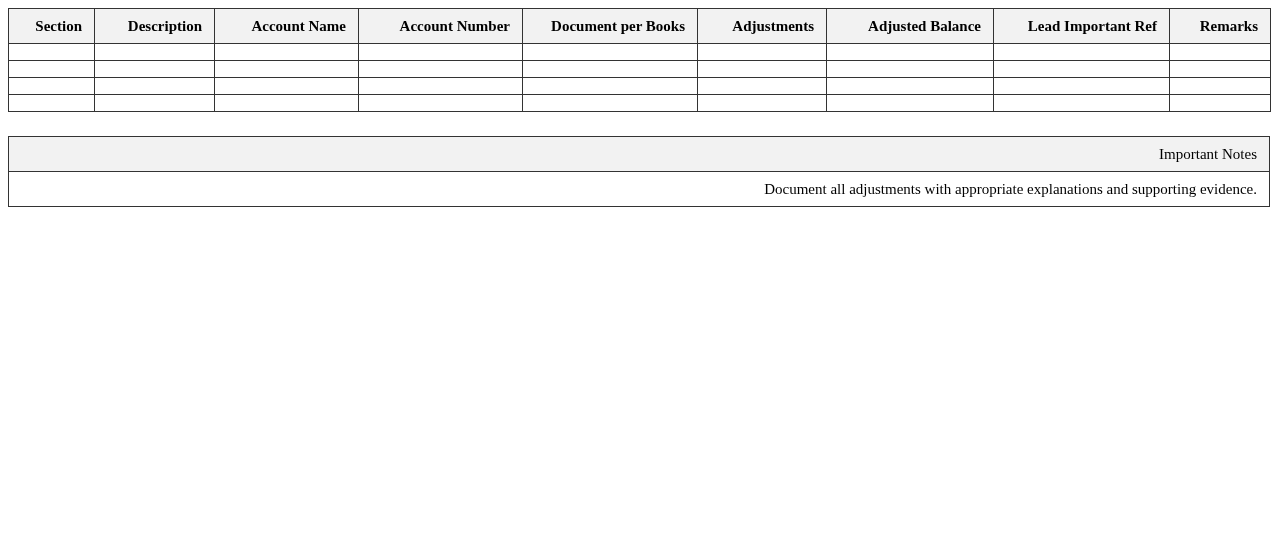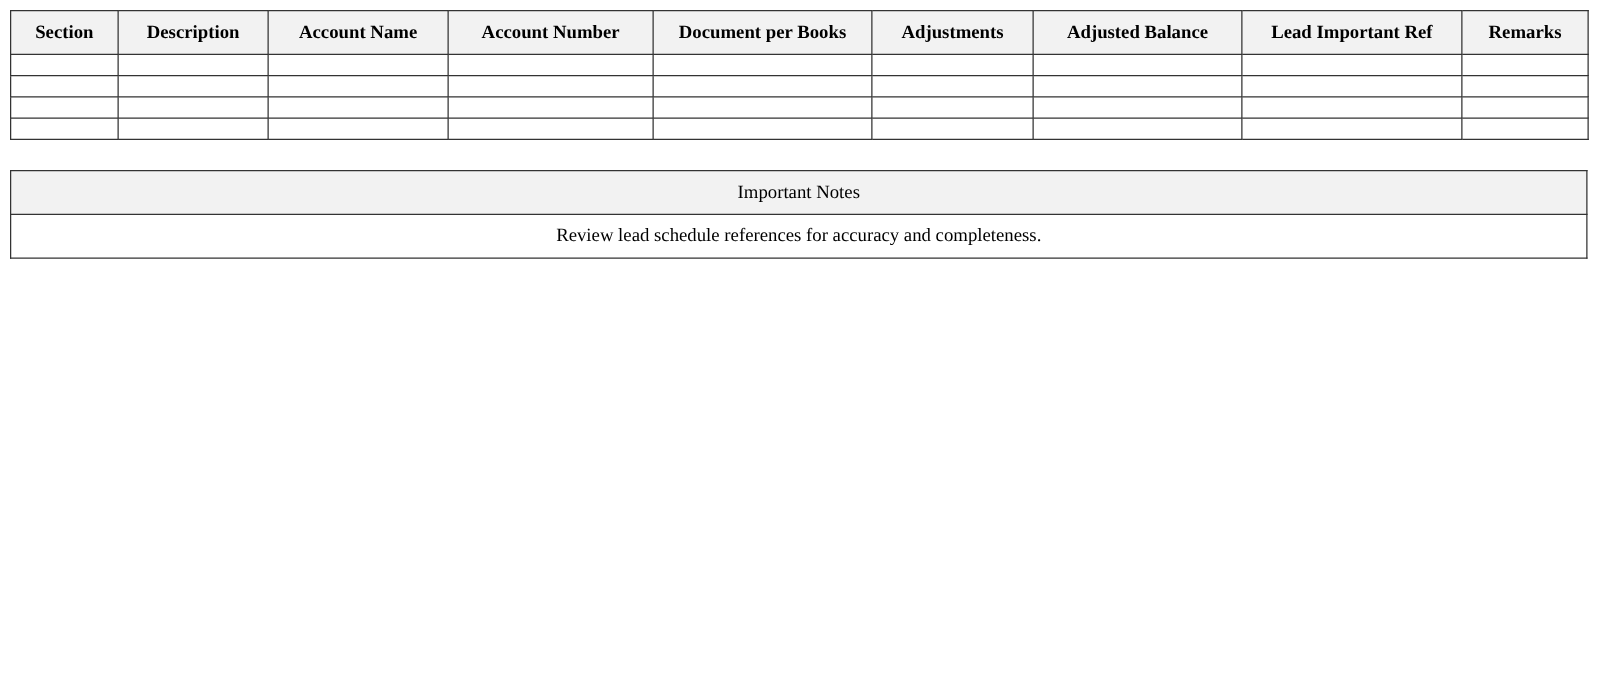--- a/index.html
+++ b/index.html
@@ -1,20 +1,20 @@
 <!DOCTYPE html>
 <html><head>
 <meta charset="utf-8">
 <style>
   html, body { margin: 0; padding: 0; background: #ffffff; }
   body { width: 1278px; height: 550px; font-family: "Liberation Serif", serif; font-size: 15px; color: #000; }
   table { border-collapse: collapse; position: absolute; left: 8px; width: 1262px; table-layout: fixed; }
   #schedule { top: 8px; }
   #notes { top: 136px; }
-  td, th { border: 1px solid #333; padding: 0 2px; text-align: center; }
+  td, th { border: 1px solid #333; padding: 0 12px; text-align: right; }
   #schedule th { background: #f2f2f2; font-weight: bold; height: 34px; font-size: 15px; }
   #schedule td { height: 16px; }
   #notes th { background: #f2f2f2; font-weight: normal; height: 34px; }
   #notes td { height: 34px; }
 </style>
 </head>
 <body>
 
 <table id="schedule">
   <colgroup>
@@ -90,16 +90,16 @@
 </table>
 
 <table id="notes">
   <thead>
     <tr>
       <th>Important Notes</th>
     </tr>
   </thead>
   <tbody>
     <tr>
-        <td>Review lead schedule references for accuracy and completeness.</td>
+        <td>Document all adjustments with appropriate explanations and supporting evidence.</td>
       </tr>
   </tbody>
 </table>
 
 </body></html>

